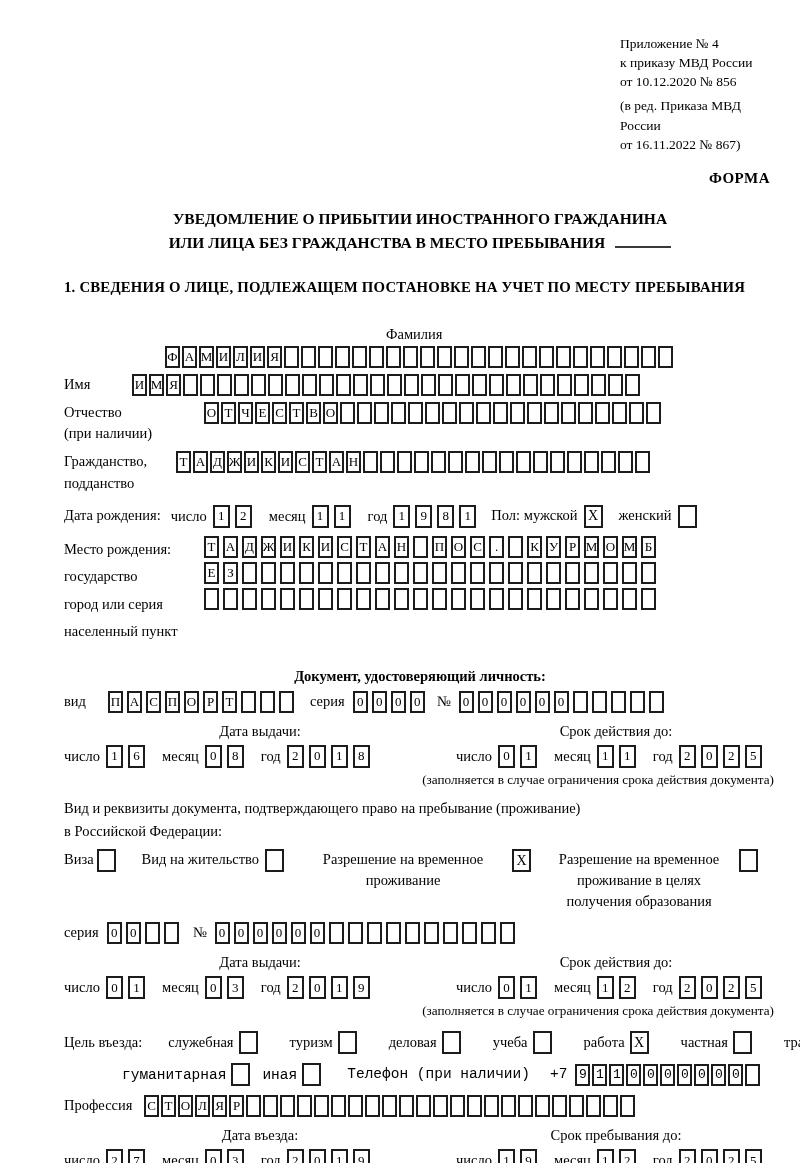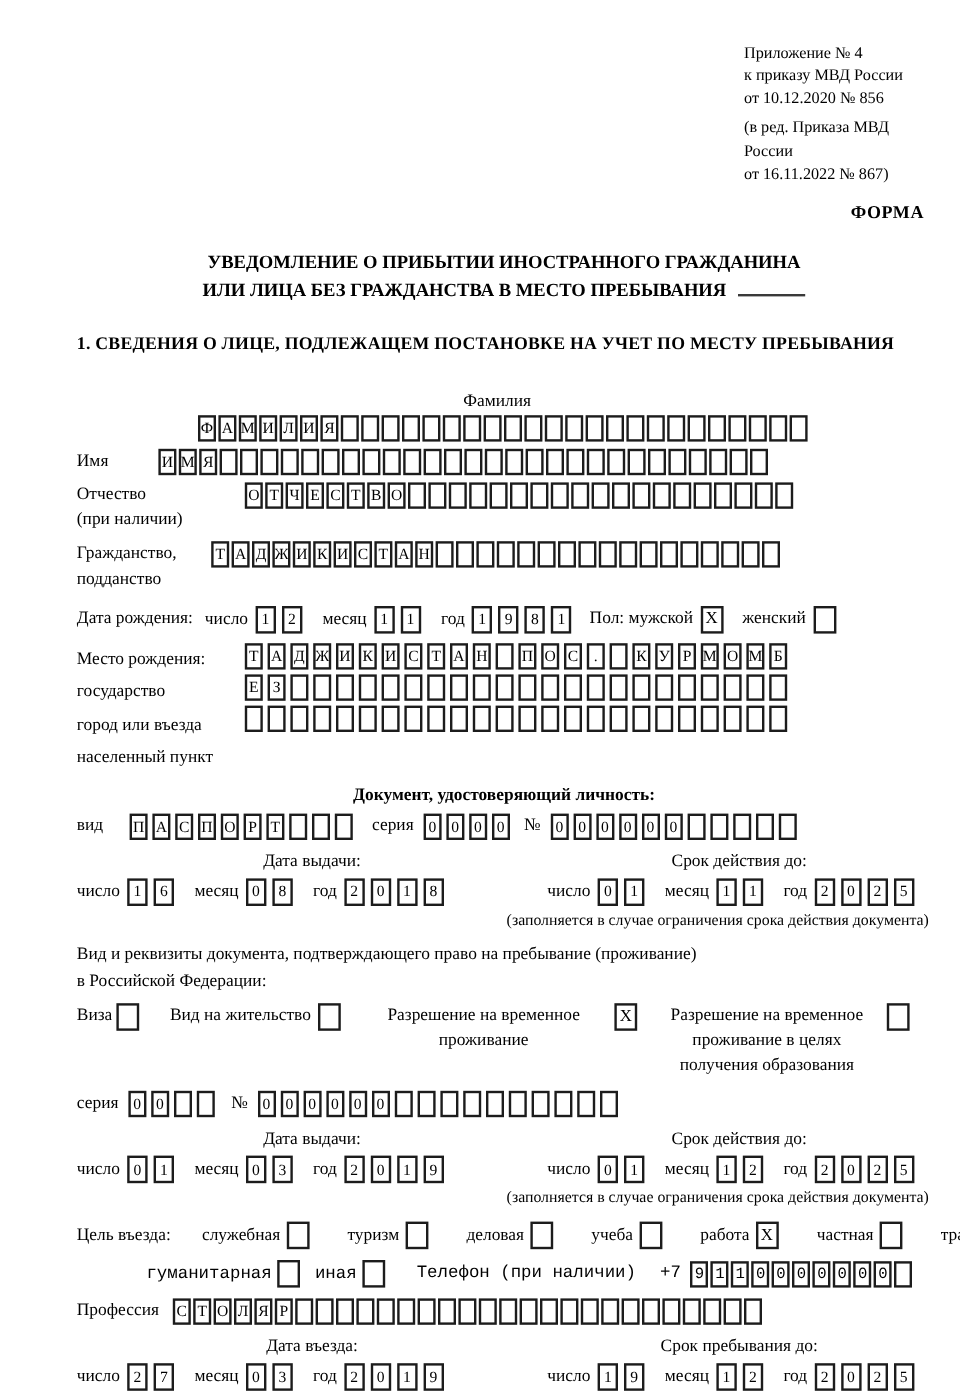--- a/index.html
+++ b/index.html
@@ -28,21 +28,21 @@
 
   .dgroup { display:flex; align-items:center; }
   .dl { margin:0 6px 0 12px; }
   .dl:first-child { margin-left:0; }
   .daterow { display:flex; margin-top:10px; }
   .datecol1 { width:392px; flex:none; }
   .datecol2 { flex:1; }
   .dhead { text-align:center; margin-bottom:5px; }
   .dnote { text-align:right; font-size:13.2px; margin-top:4px; padding-right:2px; }
 
-  .center-bold { text-align:center; font-weight:bold; margin-top:9px; }
+  .center-bold { text-align:center; font-weight:bold; margin-top:22px; }
 
   .bp { display:flex; align-items:flex-start; margin-top:8px; }
   .bp-labels { width:140px; flex:none; line-height:1.9; }
   .bp-cells > div { margin-bottom:4px; }
 
   .text-line { margin-top:9px; line-height:1.6; }
 
   .optrow { display:flex; align-items:flex-start; margin-top:6px; }
   .opt { display:flex; align-items:flex-start; }
   .optlabel { line-height:1.45; }
@@ -245,21 +245,21 @@
     <span class="lbl ml10">Пол: мужской</span>
     <span class="cb">X</span>
     <span class="lbl ml16">женский</span>
     <span class="cb ml12"></span>
   </div>
 
   <div class="bp">
     <span class="bp-labels">
       <span>Место рождения:</span><br>
       <span>государство</span><br>
-      <span>город или въезда</span><br>
+      <span>город или серия</span><br>
       <span>населенный пункт</span>
     </span>
     <span class="bp-cells">
       <div class="cells cells-w">
           <span class="cell">Т</span>
           <span class="cell">А</span>
           <span class="cell">Д</span>
           <span class="cell">Ж</span>
           <span class="cell">И</span>
           <span class="cell">К</span>

